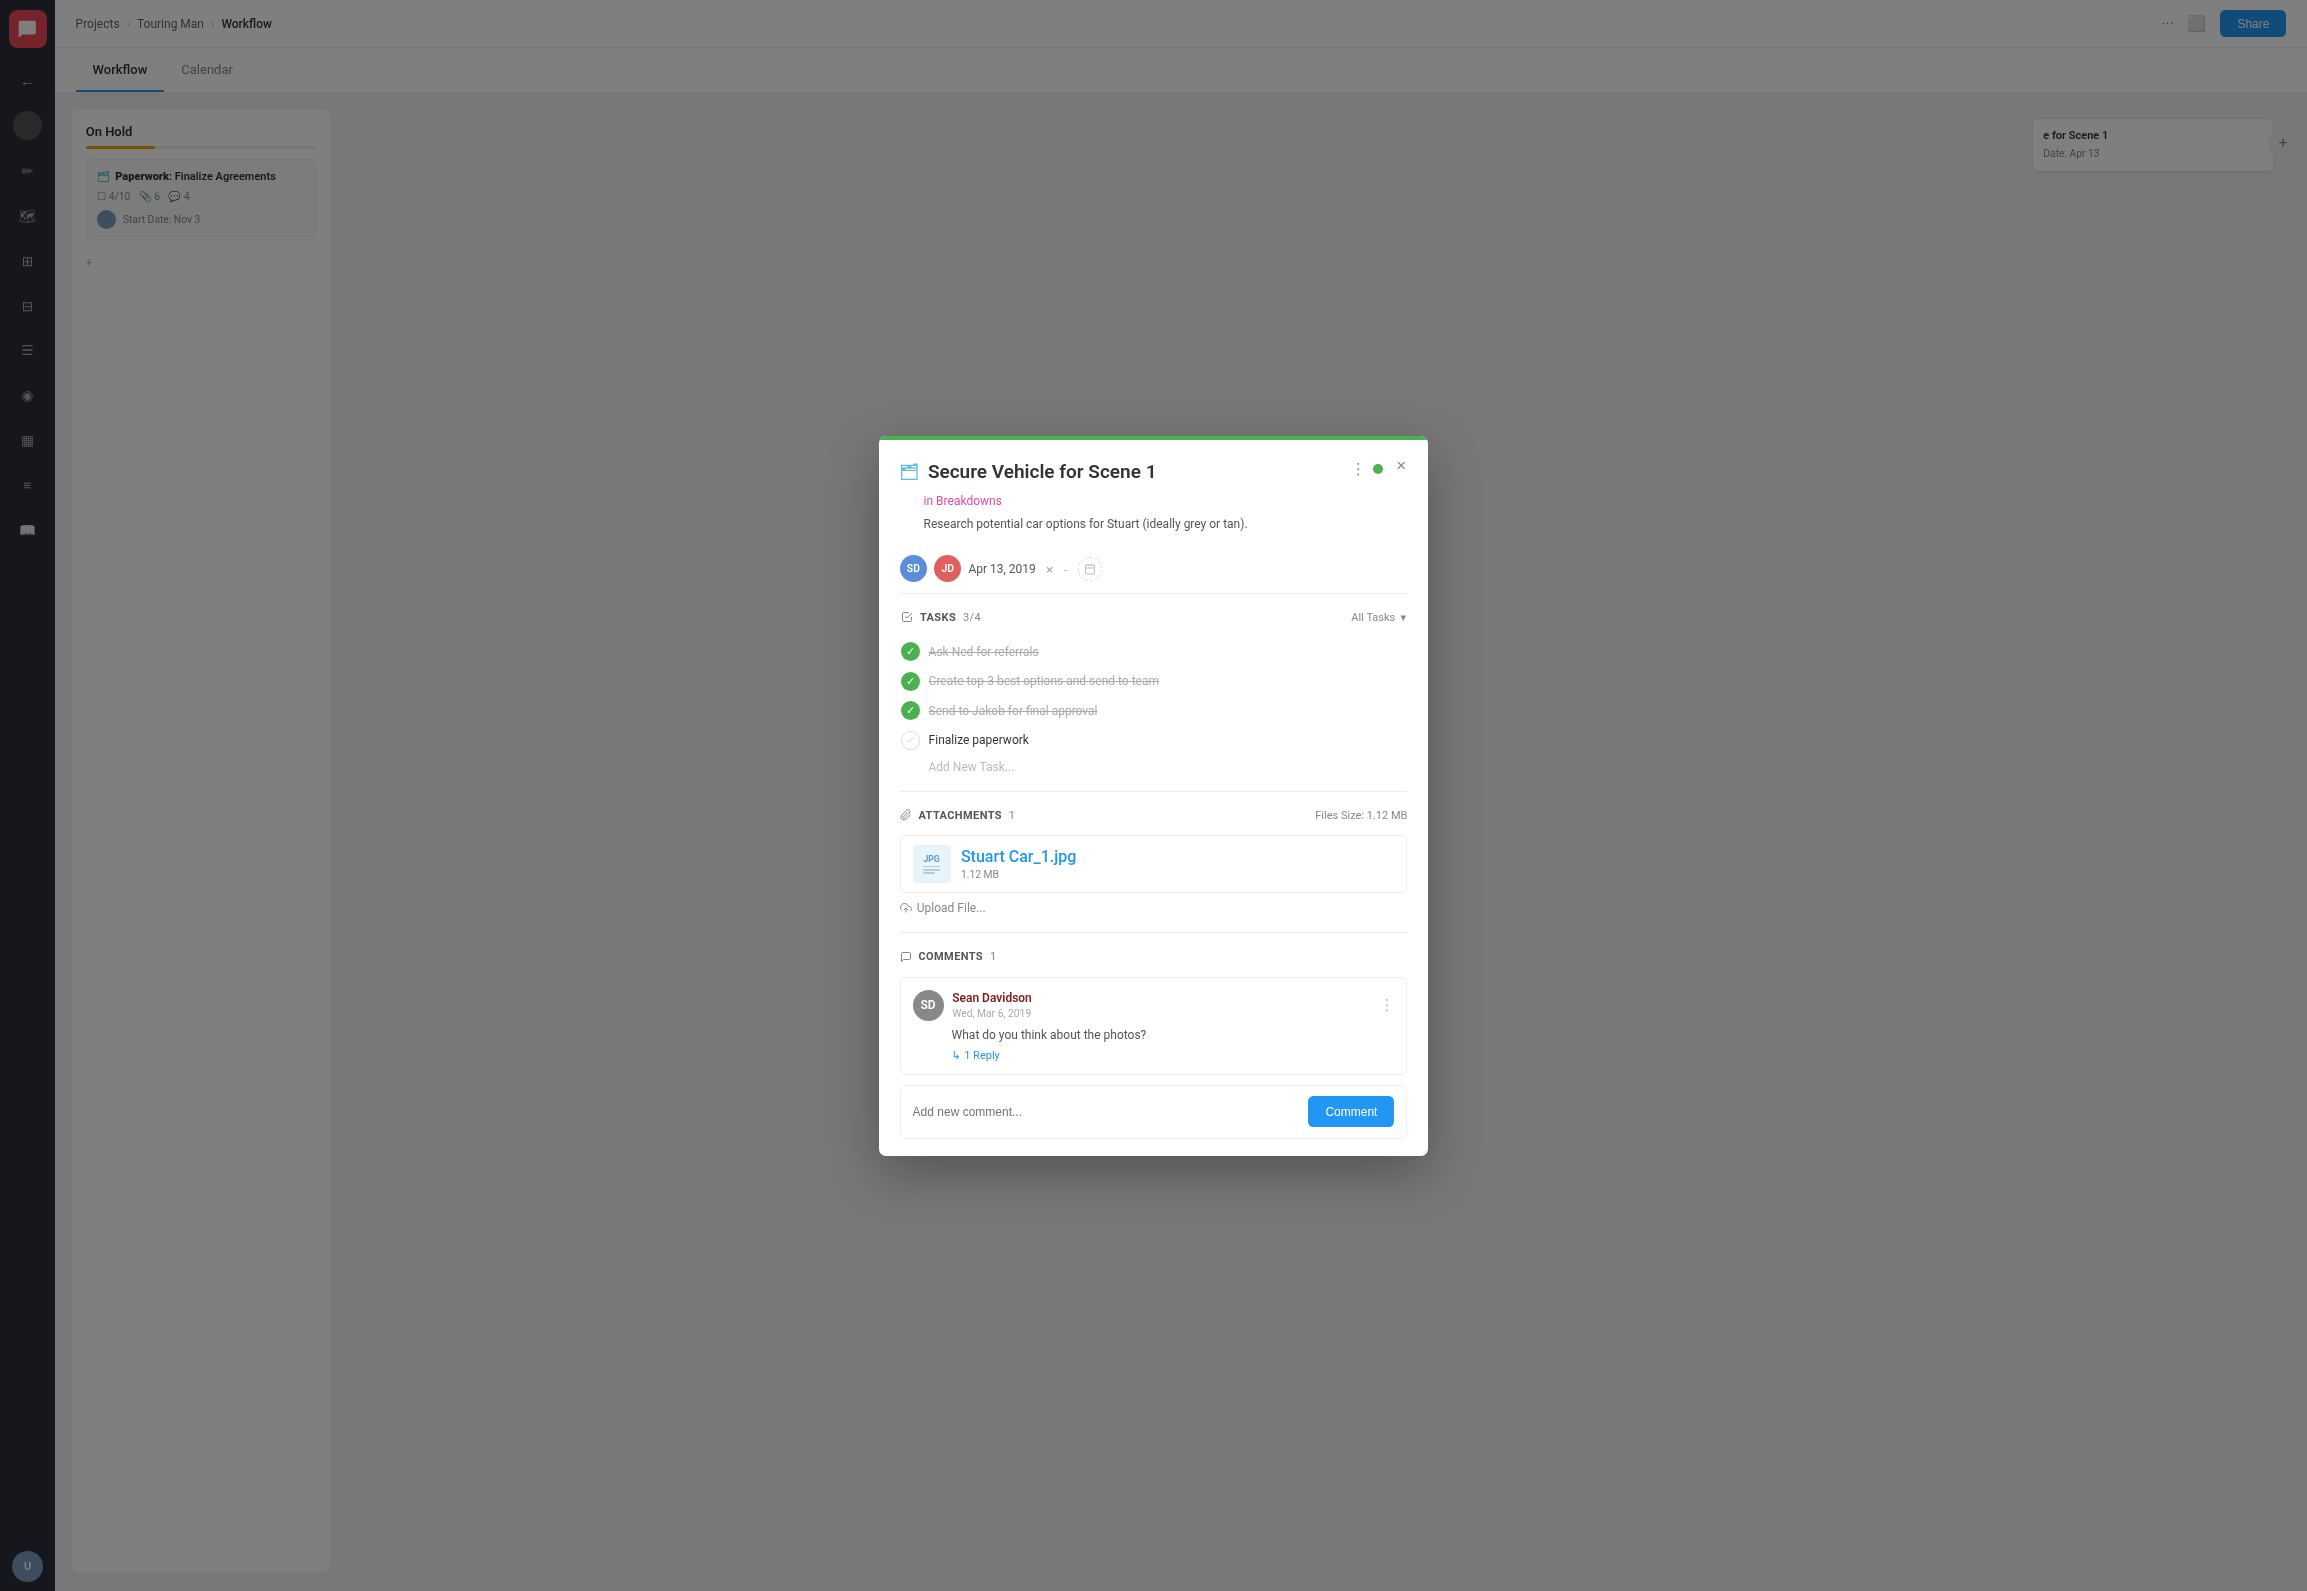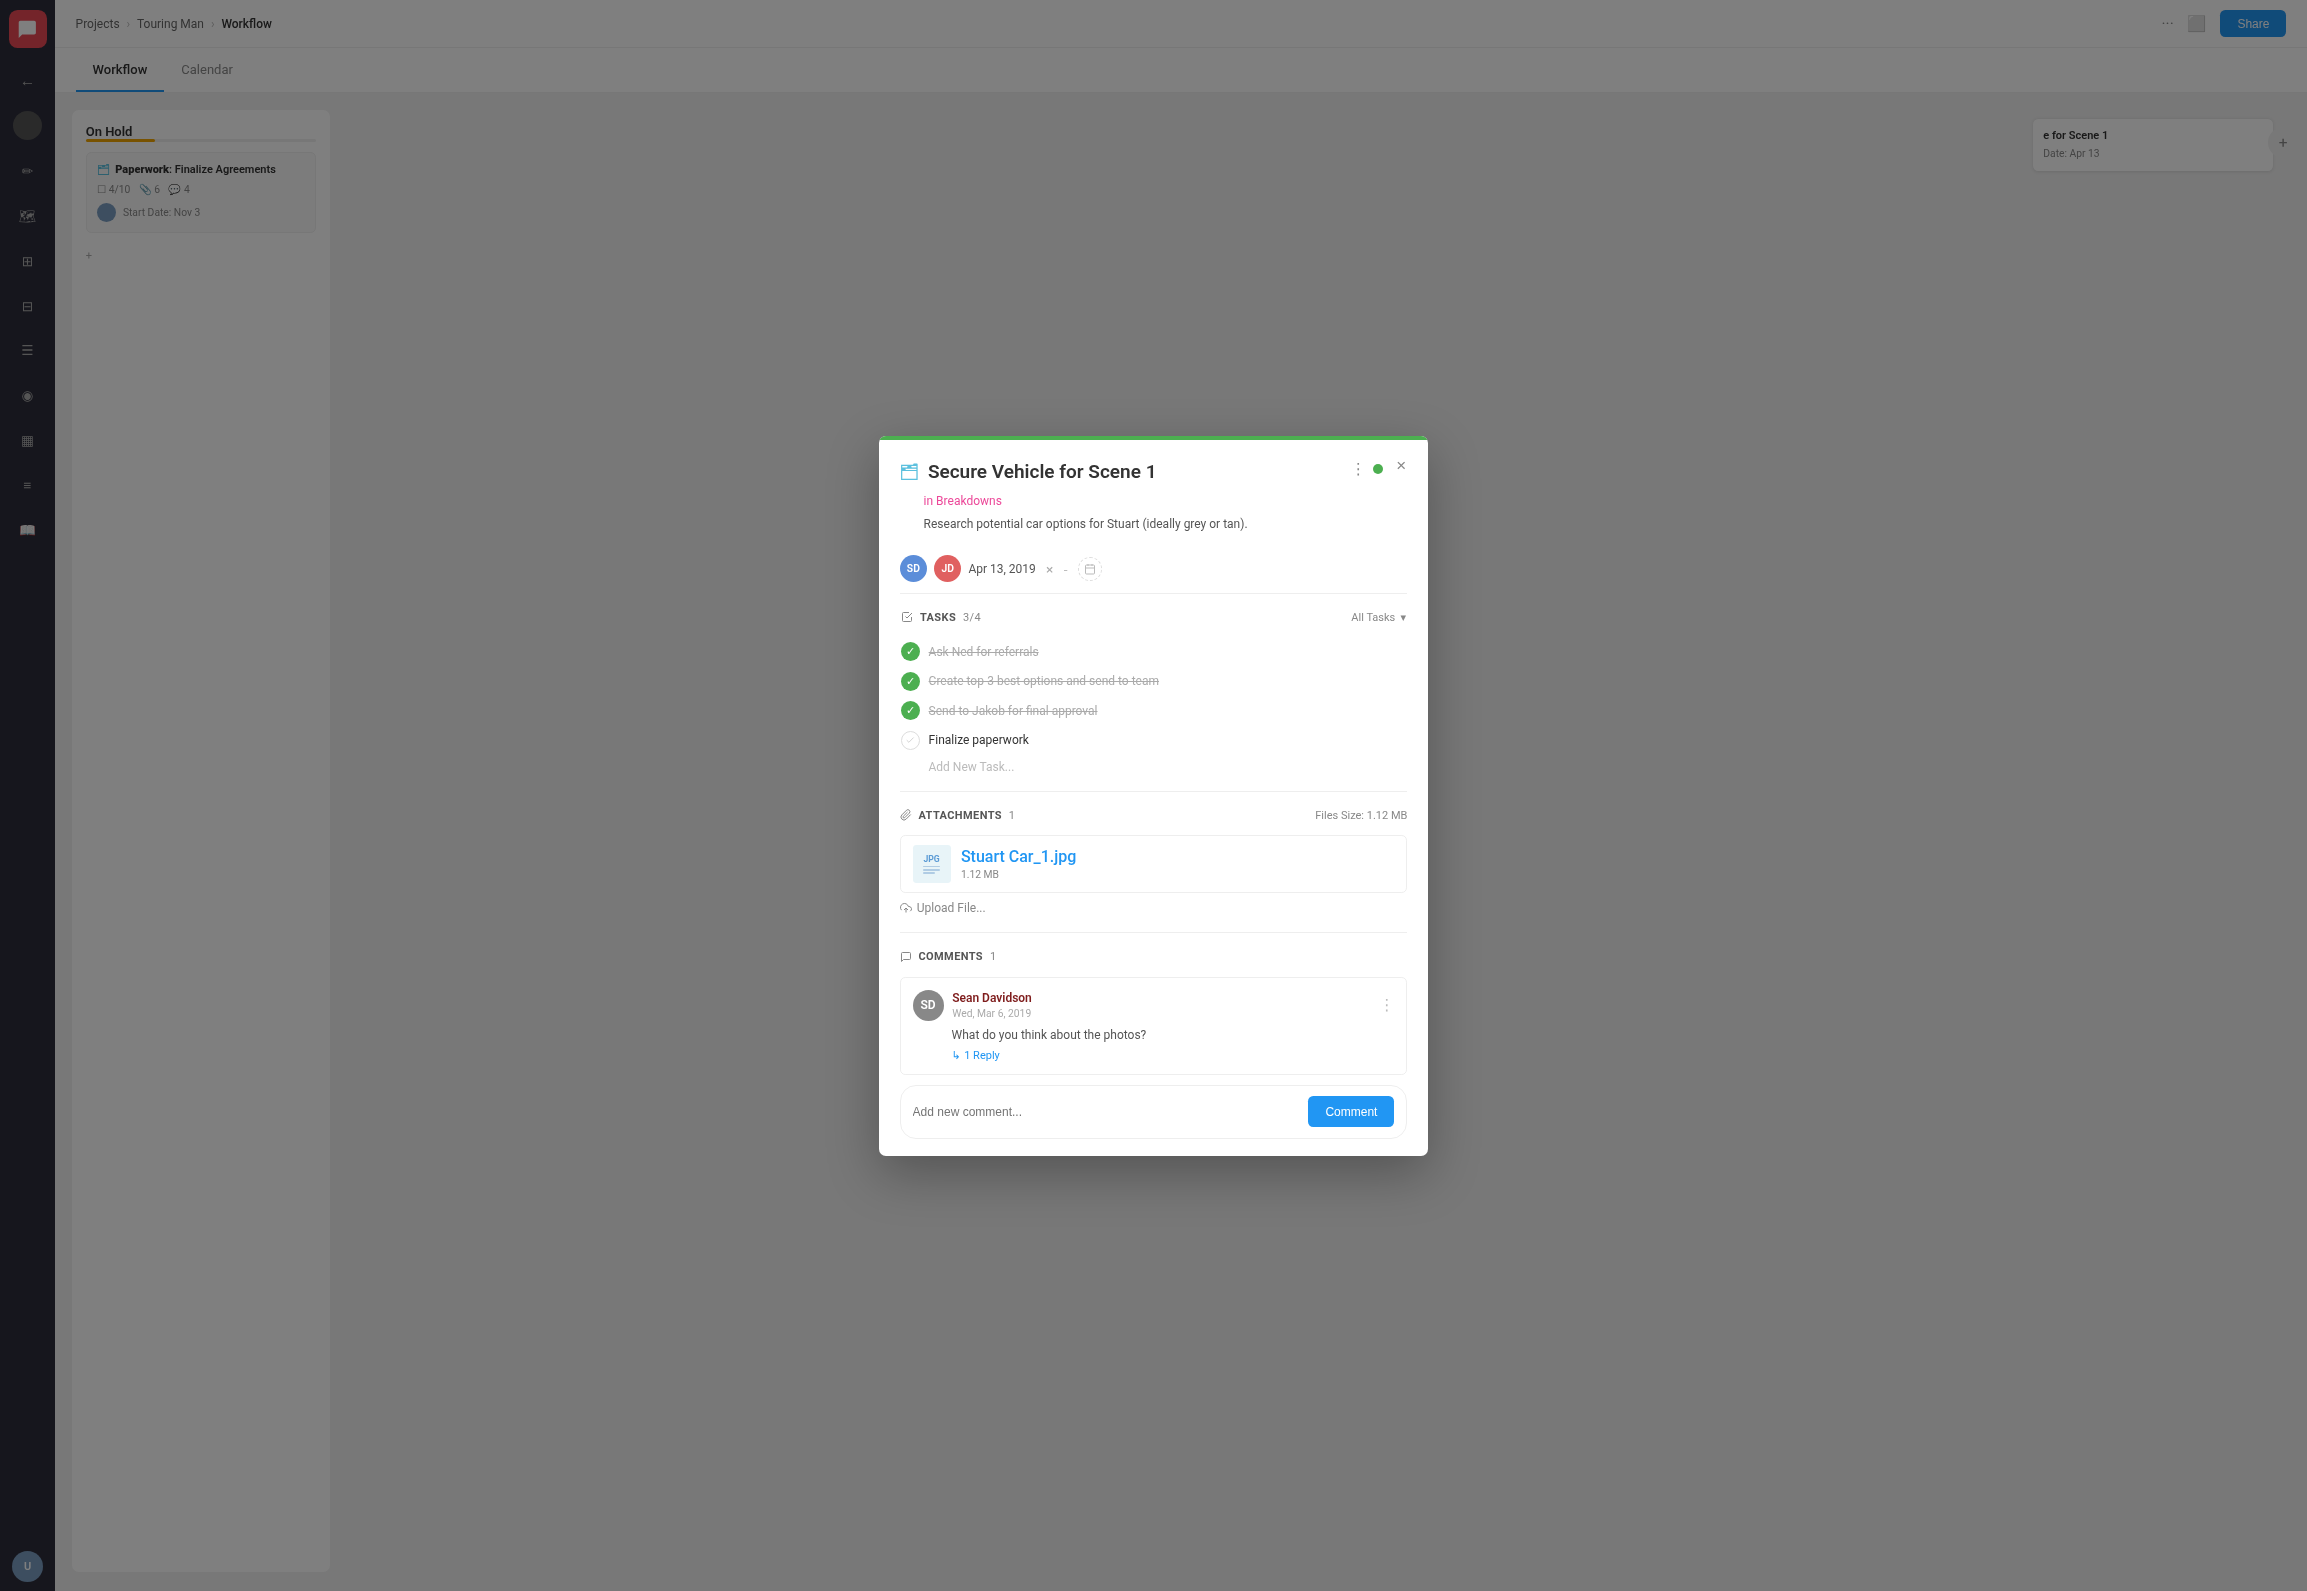--- a/index.html
+++ b/index.html
@@ -34,21 +34,21 @@
     }
 
     
     .tabs { display: flex; padding: 0 20.6px; background: #fff; border-bottom: 0.9px solid #eee; }
     .tab { padding: 13.7px 17px; font-size: 13px; color: #888; cursor: pointer; border-bottom: 2.6px solid transparent; }
     .tab.active { color: #333; border-bottom-color: #2196f3; font-weight: 500; }
 
     
     .board { display: flex; gap: 17px; padding: 17px; height: calc(100% - 48px); overflow-x: auto; }
     .column { background: #fff; border-radius: 6.9px; width: 258px; min-width: 258px; padding: 13.7px; }
-    .column-header { font-size: 13px; font-weight: 600; color: #333; margin-bottom: 0; display: flex; align-items: center; gap: 6.9px; }
+    .column-header { font-size: 13px; font-weight: 600; color: #333; margin-bottom: 7px; display: flex; align-items: center; gap: 6.9px; }
     .column-progress { height: 2.6px; background: #eee; margin-bottom: 10.3px; border-radius: 1.7px; }
     .column-progress-bar { height: 100%; border-radius: 1.7px; background: #f0a500; }
     .card { background: #f8f8f8; border-radius: 5.2px; padding: 10.3px; margin-bottom: 8.6px; border: 0.9px solid #eee; }
     .card-title { font-size: 11px; font-weight: 600; color: #333; margin-bottom: 6.9px; display: flex; align-items: center; gap: 5.2px; }
     .card-icon { color: #5bc0de; font-size: 10.3px; }
     .card-meta { display: flex; align-items: center; gap: 8.6px; font-size: 10.3px; color: #888; }
     .add-card { color: #aaa; font-size: 11px; cursor: pointer; display: flex; align-items: center; gap: 3.4px; padding: 6.9px 0; }
 
     
     .overlay {
@@ -111,21 +111,21 @@
     .comment-box { border: 0.9px solid #eee; border-radius: 5.2px; padding: 12px; margin-bottom: 10.3px; }
     .comment-header { display: flex; align-items: center; justify-content: space-between; margin-bottom: 6.9px; }
     .comment-author { display: flex; align-items: center; gap: 8.6px; }
     .comment-avatar { width: 31px; height: 31px; border-radius: 50%; background: #888; overflow: hidden; display: flex; align-items: center; justify-content: center; color: white; font-size: 12px; font-weight: 600; }
     .comment-name { font-size: 12px; font-weight: 600; color: #7f1d1d; }
     .comment-date { font-size: 10.3px; color: #aaa; margin-top: 1.7px; }
     .comment-more { color: #bbb; cursor: pointer; font-size: 15.5px; }
     .comment-text { font-size: 12px; color: #555; margin-left: 39px; }
     .reply-link { font-size: 11px; color: #2196f3; cursor: pointer; margin-left: 39px; margin-top: 6.9px; display: flex; align-items: center; gap: 3.4px; }
 
-    .new-comment-box { border: 0.9px solid #eee; border-radius: 16px; display: flex; align-items: center; padding: 10.3px 12px; gap: 10.3px; }
+    .new-comment-box { border: 0.9px solid #eee; border-radius: 7px; display: flex; align-items: center; padding: 10.3px 12px; gap: 10.3px; }
     .new-comment-input { flex: 1; border: none; outline: none; font-size: 12px; color: #555; }
     .comment-submit-btn { background: #2196f3; color: white; border: none; border-radius: 5.2px; padding: 8.6px 17px; font-size: 12px; cursor: pointer; font-weight: 500; }
 
     
     .bg-card { position: absolute; background: #fff; border-radius: 5.2px; padding: 10.3px; box-shadow: 0 0.9px 3.4px rgba(0,0,0,0.1); }
     .plus-btn { position: absolute; width: 31px; height: 31px; background: #f0f0f0; border-radius: 50%; display: flex; align-items: center; justify-content: center; color: #888; cursor: pointer; font-size: 15.5px; }
   </style>
 </head>
 <body>
 

